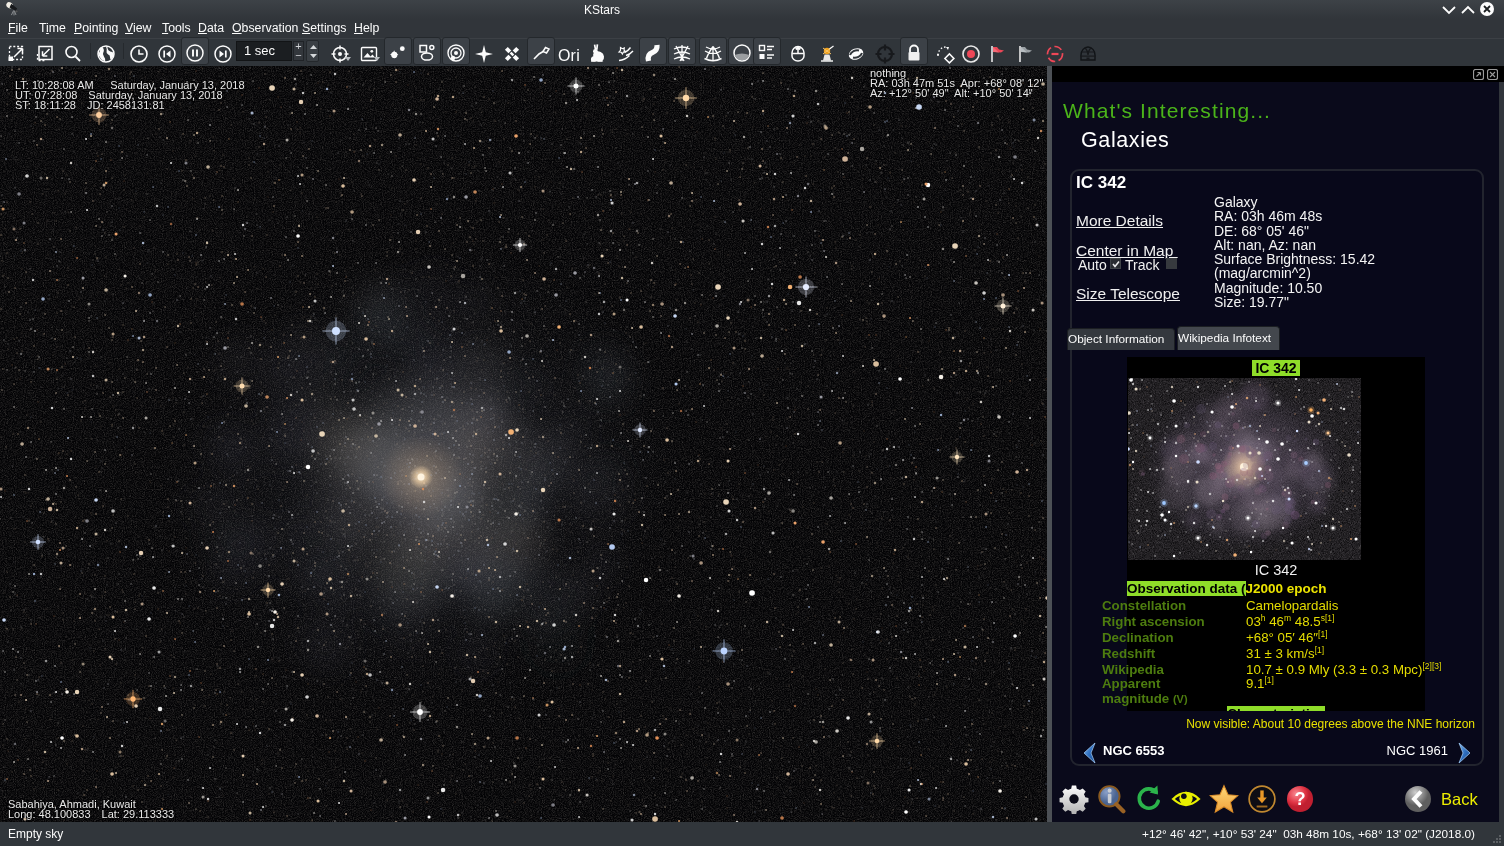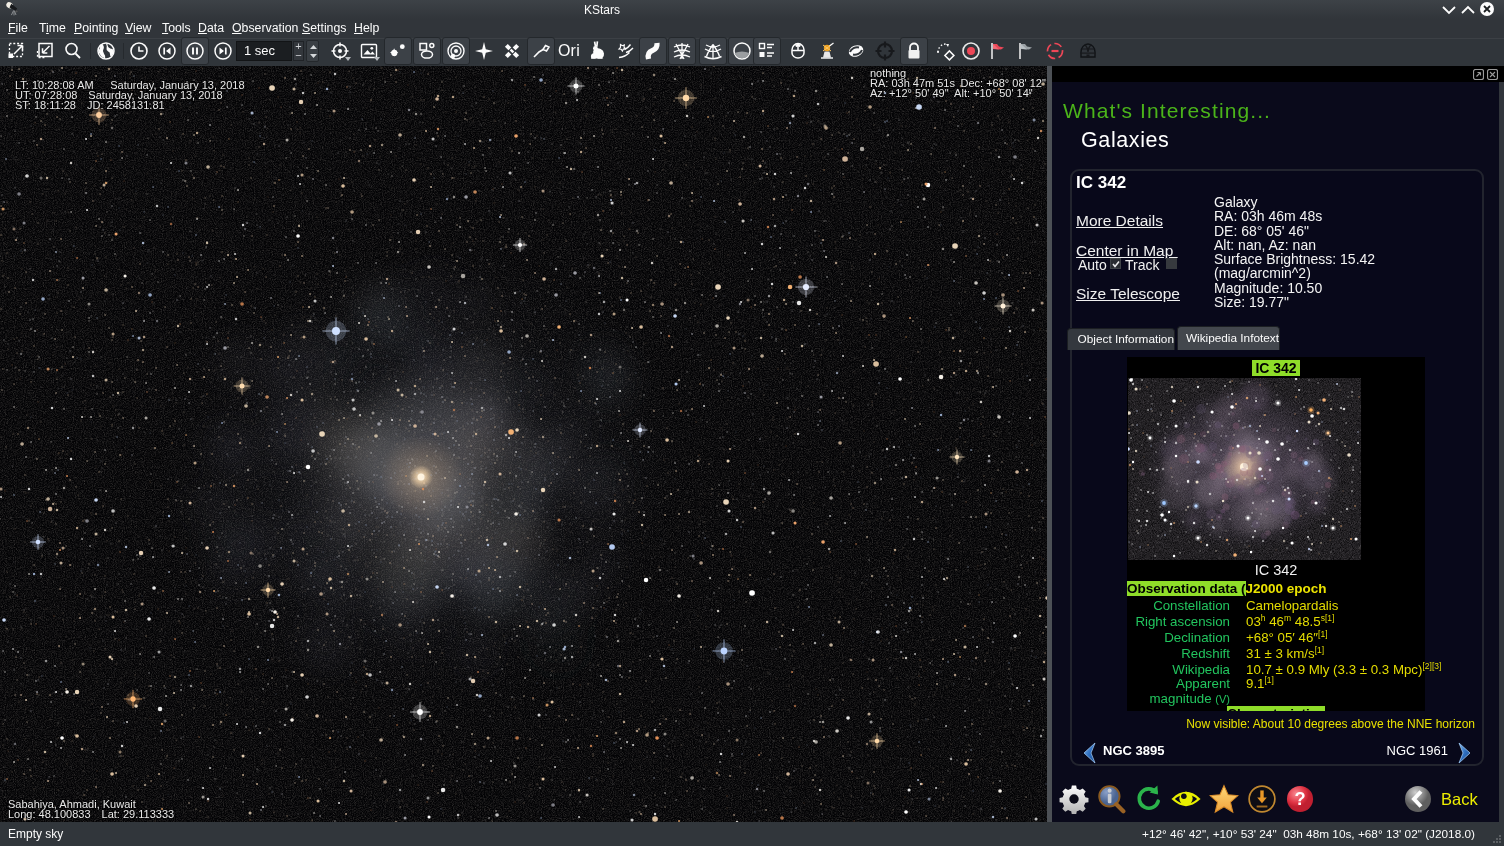--- a/index.html
+++ b/index.html
@@ -3,35 +3,35 @@
 <style>
 *{margin:0;padding:0;box-sizing:border-box}
 html,body{width:1504px;height:846px;overflow:hidden;background:#0a0a18;
 font-family:"Liberation Sans",sans-serif;}
 .abs{position:absolute}
 #titlebar{position:absolute;left:0;top:0;width:1504px;height:19px;
 background:linear-gradient(#3d4247,#31353a);color:#fcfcfc;font-size:12px}
 #menubar{position:absolute;left:0;top:19px;width:1504px;height:19px;background:#31353a;color:#fcfcfc;font-size:12.3px}
 .mi{position:absolute;top:0;height:19px;line-height:18px}
 #toolbar{position:absolute;left:0;top:38px;width:1504px;height:28px;background:#30353a;border-top:1px solid #3c4045}
-.tbtn{position:absolute;top:37px;width:28px;height:28px;display:flex;align-items:center;justify-content:center}
+.tbtn{position:absolute;top:37px;width:28px;height:28px;display:flex;align-items:flex-end;justify-content:center}
 .tchk{background:#3c4147;border:1px solid #24282c;border-radius:3px}
 .tsep{position:absolute;top:43px;width:1px;height:16px;background:#25292d}
 #sky{position:absolute;left:0;top:66px;width:1047px;height:756px;background:#030305;overflow:hidden}
 .ov{position:absolute;color:#e9e9e9;font-size:11px;line-height:10px;white-space:pre;text-shadow:0 0 2px #000,0 0 2px #000}
 #splitter{position:absolute;left:1047px;top:66px;width:5px;height:756px;background:#4c5055}
 #dock{position:absolute;left:1052px;top:66px;width:452px;height:756px;background:#0a0a1b;overflow:hidden}
 #dockhead{position:absolute;left:1052px;top:66px;width:452px;height:16px;background:#000}
 #redge{position:absolute;left:1499px;top:66px;width:5px;height:756px;background:#31353b}
 #statusbar{position:absolute;left:0;top:822px;width:1504px;height:24px;background:#31363b;color:#fcfcfc;font-size:12px}
 .wibox{position:absolute;left:1070px;top:169px;width:414px;height:597px;border:2px solid #22242e;border-radius:9px;background:#08081a;overflow:hidden}
 .link{color:#f0f0f0;text-decoration:underline;font-size:15.5px}
-.tab{position:absolute;font-size:12.5px;color:#fcfcfc;text-align:right;border:1px solid #1b1e22;border-bottom:none;border-radius:4px 4px 0 0}
+.tab{position:absolute;font-size:12.5px;color:#fcfcfc;text-align:left;border:1px solid #1b1e22;border-bottom:none;border-radius:4px 4px 0 0}
 sup{font-size:8.5px;vertical-align:super;line-height:0}
-.row-l{position:absolute;width:128px;left:1102px;text-align:right;font-weight:normal;font-size:13.3px;color:#22c55e}
+.row-l{position:absolute;width:128px;left:1102px;text-align:left;font-weight:bold;font-size:13.3px;color:#4d7c0f}
 .row-v{position:absolute;left:1246px;font-size:13.3px;color:#e4dc00;white-space:nowrap}
 </style></head><body>
 
 <div id="titlebar">
 <svg class="abs" style="left:5px;top:1px" width="16" height="16" viewBox="0 0 16 16">
 <ellipse cx="4.6" cy="4.2" rx="3.4" ry="2.9" fill="#f3efe6" transform="rotate(32 4.6 4.2)"></ellipse>
 <path d="M4.5 6.5 L10.8 9.8 L12.2 7.4 L6.3 2.8 Z" fill="#17191c"></path>
 <path d="M11 9.2 l1.8 1.1 -0.9 1.3 -1.7 -1.2z" fill="#555"></path>
 <path d="M8.6 9.5 l-2.2 4.6 M9.4 9.8 l1.6 4.2 M9 9.6 v4.8" stroke="#8a8d90" stroke-width="1"></path>
 </svg>
@@ -904,21 +904,21 @@
 <circle cx="640" cy="364" r="2.2" fill="#dfe8ff"></circle>
 <path d="M640 356.5V371.5M632.5 364H647.5" stroke="#dfe8ff" stroke-width="0.9" stroke-opacity="0.75" fill="none"></path>
 <circle cx="268" cy="524" r="5.7" fill="#ffd9a8" fill-opacity="0.22"></circle>
 <circle cx="268" cy="524" r="2.2" fill="#ffd9a8"></circle>
 <path d="M268 516.5V531.5M260.5 524H275.5" stroke="#ffd9a8" stroke-width="0.9" stroke-opacity="0.75" fill="none"></path>
 </svg>
 <div class="ov" style="left:15px;top:14px">LT: 10:28:08 AM   Saturday, January 13, 2018
 UT: 07:28:08  Saturday, January 13, 2018
 ST: 18:11:28  JD: 2458131.81</div>
 <div class="ov" style="left:870px;top:2px">nothing
-RA: 03h 47m 51s Dec: +68° 08' 12"
+RA: 03h 47m 51s Apr: +68° 08' 12"
 Az: +12° 50' 49" Alt: +10° 50' 14"</div>
 <div class="ov" style="left:8px;top:733px">Sabahiya, Ahmadi, Kuwait
 Long: 48.100833  Lat: 29.113333</div>
 </div>
 <div id="splitter"></div>
 <div id="dock"></div>
 <div id="redge"></div>
 <div id="dockhead"></div>
 <svg class="abs" style="left:1473px;top:69px" width="11" height="11" viewBox="0 0 11 11">
     <rect x="0.5" y="0.5" width="10" height="10" rx="2" stroke="#9a9a9a" stroke-width="1.2" fill="none"></rect>
@@ -1218,21 +1218,21 @@
 <svg class="abs" style="left:1080px;top:742px" width="20" height="22" viewBox="0 0 20 22">
     <defs>
       <linearGradient id="chev" x1="0" y1="0" x2="1" y2="1">
         <stop offset="0" stop-color="#7db8f0"></stop>
         <stop offset="0.5" stop-color="#2f6fc0"></stop>
         <stop offset="1" stop-color="#1a4a90"></stop>
       </linearGradient>
     </defs>
     <path d="M15 1 L4 11 L15 21 L11 11z" fill="url(#chev)" stroke="#9cc4ee" stroke-width="0.8"></path>
   </svg>
-<div class="abs" style="left:1103px;top:743px;font-size:13px;font-weight:bold;color:#fff">NGC 3895</div>
+<div class="abs" style="left:1103px;top:743px;font-size:13px;font-weight:bold;color:#fff">NGC 6553</div>
 <div class="abs" style="left:1310px;top:743px;width:138px;text-align:right;font-size:13px;font-weight:normal;color:#fff">NGC 1961</div>
 <svg class="abs" style="left:1454px;top:742px" width="20" height="22" viewBox="0 0 20 22">
     <path d="M5 1 L16 11 L5 21 L9 11z" fill="url(#chev)" stroke="#9cc4ee" stroke-width="0.8"></path>
   </svg>
 <svg class="abs" style="left:1059px;top:784px" width="30" height="30" viewBox="0 0 28 28">
     <defs>
       <linearGradient id="gg" x1="0" y1="0" x2="0" y2="1">
         <stop offset="0" stop-color="#fdfdfd"></stop>
         <stop offset="1" stop-color="#b0b0b0"></stop>
       </linearGradient>

